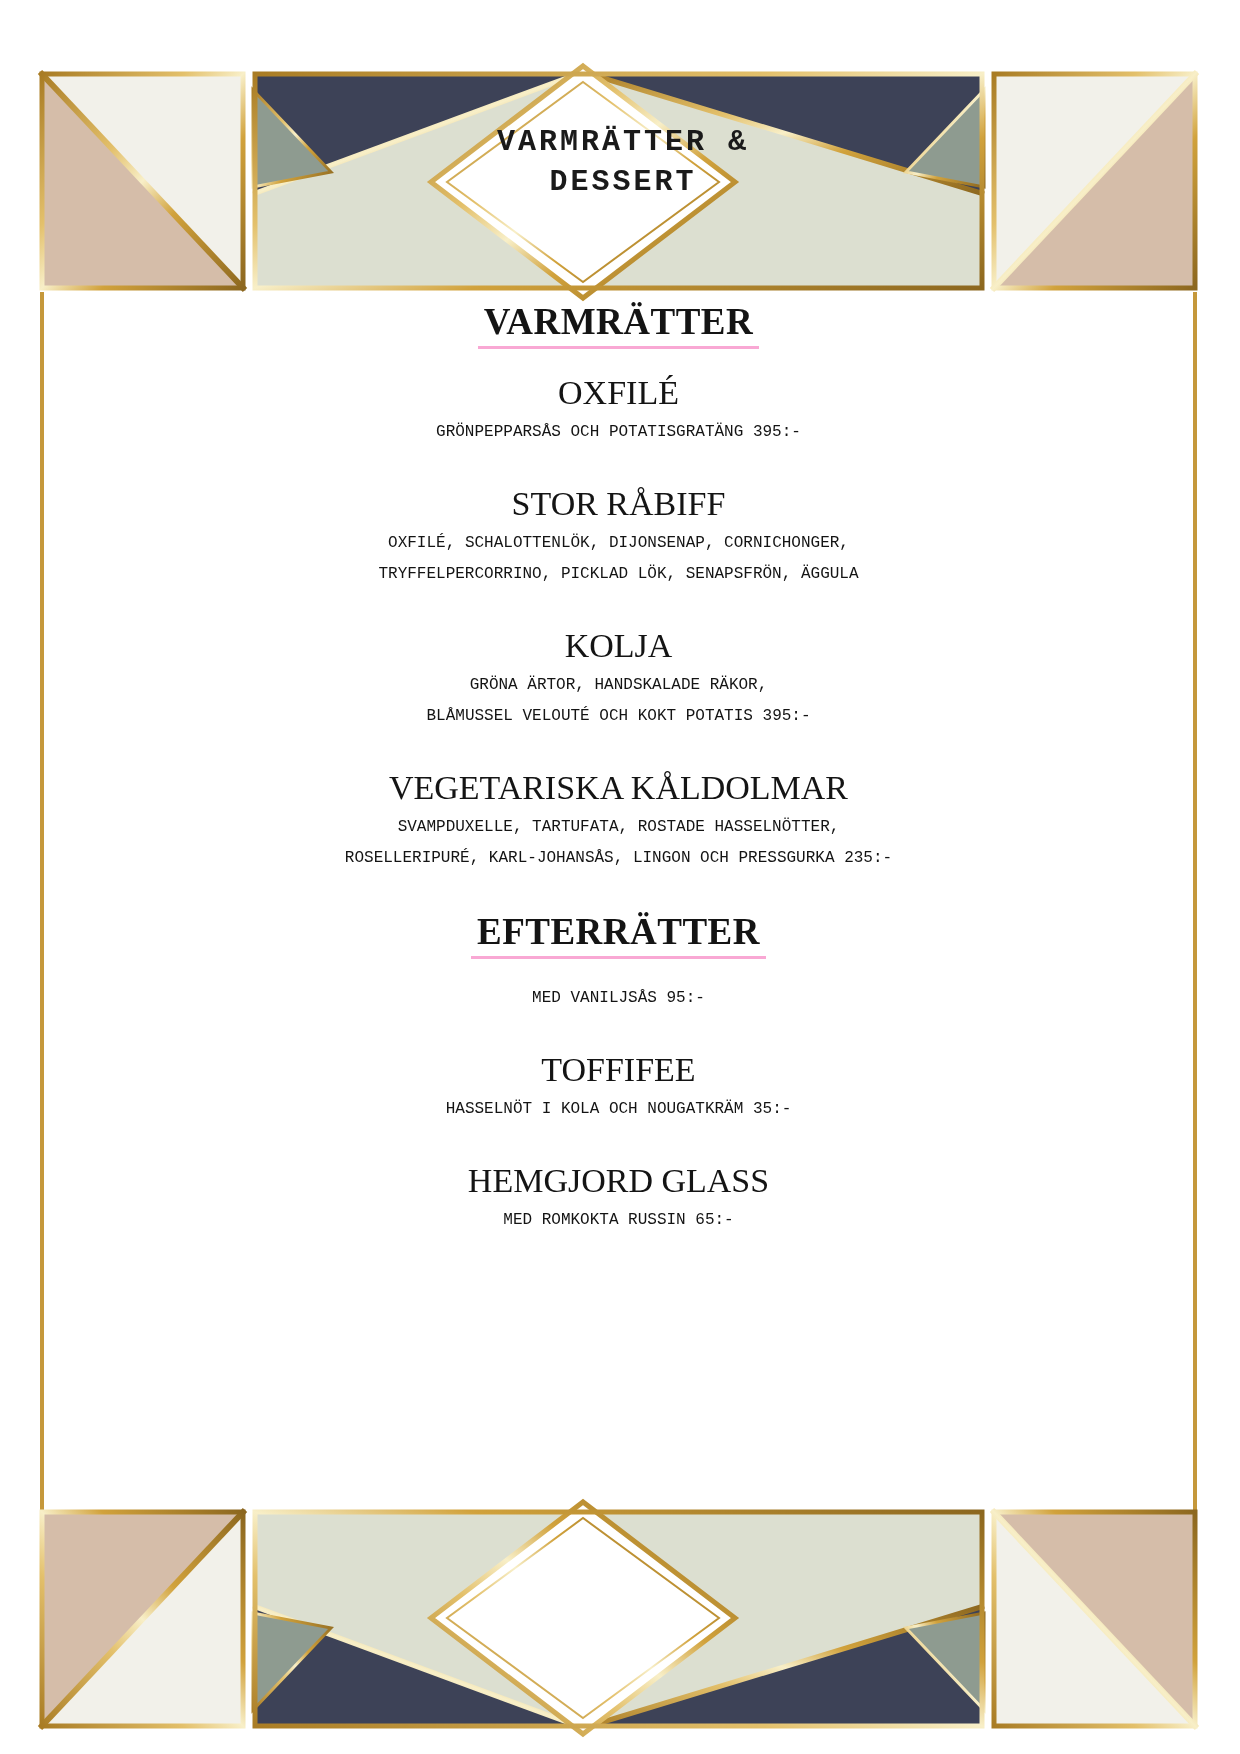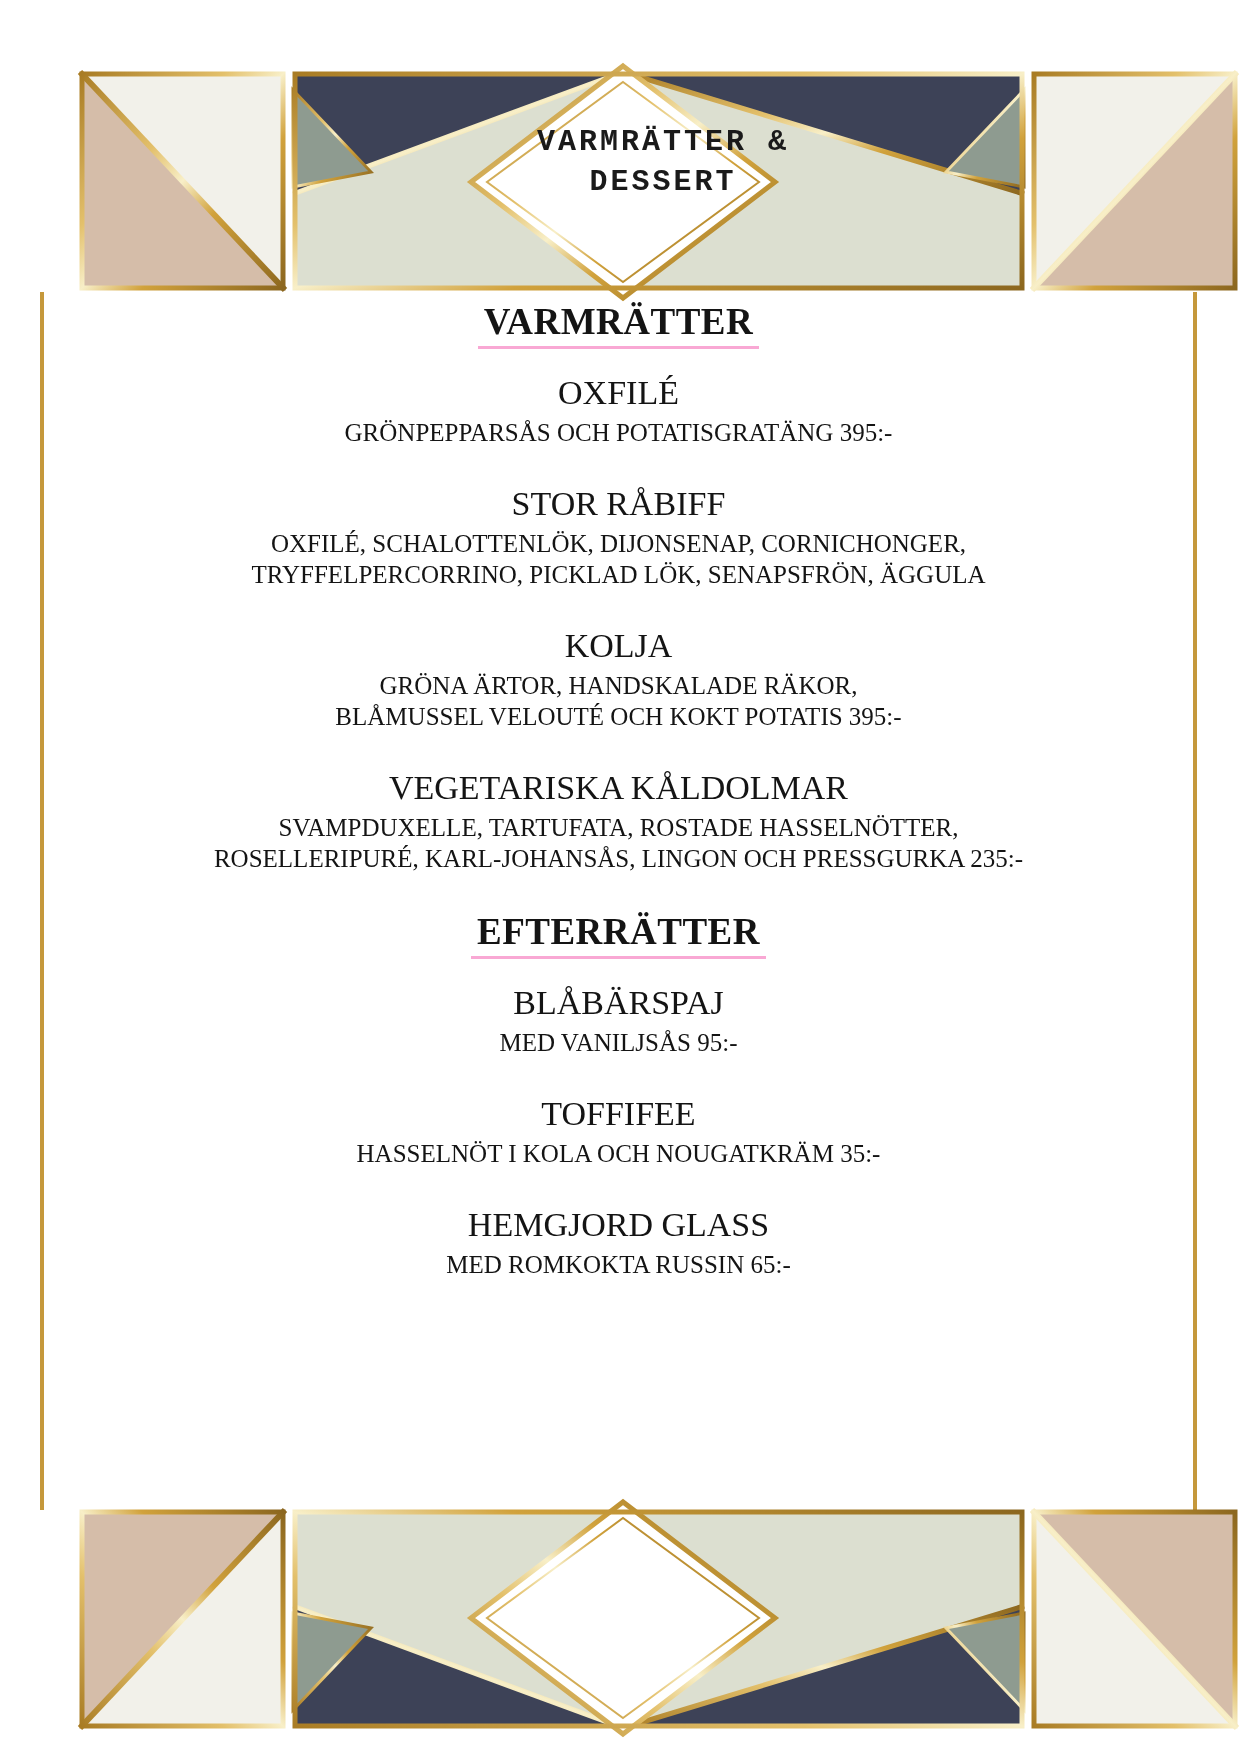--- a/index.html
+++ b/index.html
@@ -14,21 +14,20 @@
   .frame{
     position:absolute;
     left:40px; top:72px;
     width:1157px; height:1658px;
     display:flex; flex-direction:column;
   }
   .band{
     width:1157px; height:220px;
     position:relative;
     flex:0 0 auto;
-    margin-left:40px;
   }
   .band svg{display:block; overflow:visible;}
   .banner-title{
     position:absolute;
     left:253px; top:50px;
     width:660px;
     text-align:center;
     font-family:"Liberation Mono", monospace;
     font-weight:700;
     font-size:30px;
@@ -57,22 +56,23 @@
   .menu-section{margin:0;}
   .menu-section.desserts{margin-top:30px;}
   .menu-item{margin-bottom:36px;}
   .item-name{
     font-size:34px;
     font-weight:400;
     line-height:40px;
     margin-bottom:4px;
   }
   .desc-line{
-    font-size:25px;
+    font-size:16px;
     line-height:31px;
+    font-family:Liberation Mono, monospace;
   }
 </style>
 </head>
 <body>
 
 <div class="frame">
 
   <div class="band">
     <div class="banner-title">
       <div>VARMRÄTTER &amp;</div>
@@ -146,21 +146,20 @@
         <div class="item-name">VEGETARISKA KÅLDOLMAR</div>
         <div class="desc-line">SVAMPDUXELLE, TARTUFATA, ROSTADE HASSELNÖTTER,</div>
         <div class="desc-line">ROSELLERIPURÉ, KARL-JOHANSÅS, LINGON OCH PRESSGURKA 235:-</div>
       </div>
     </div>
 
     <div class="menu-section desserts">
       <div><span class="section-heading">EFTERRÄTTER</span></div>
 
       <div class="menu-item">
-        <div class="item-name">BLÅBÄRSPAJ</div>
         <div class="desc-line">MED VANILJSÅS 95:-</div>
       </div>
 
       <div class="menu-item">
         <div class="item-name">TOFFIFEE</div>
         <div class="desc-line">HASSELNÖT I KOLA OCH NOUGATKRÄM 35:-</div>
       </div>
 
 
       <div class="menu-item">

